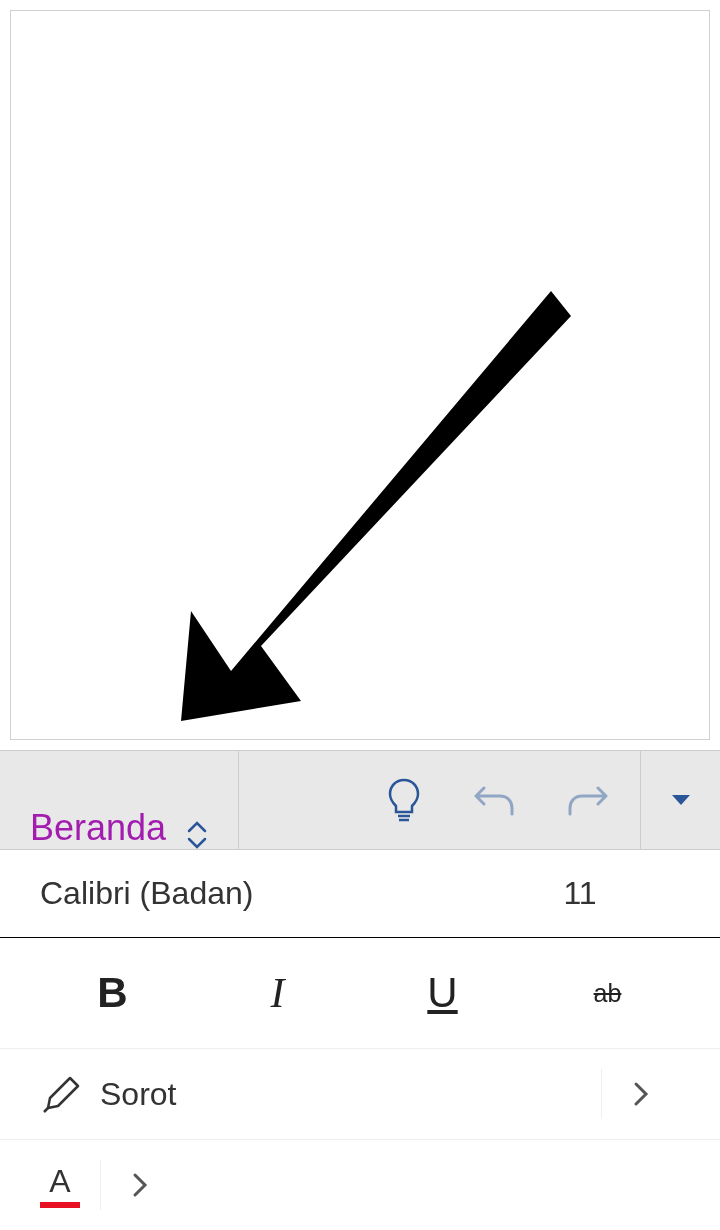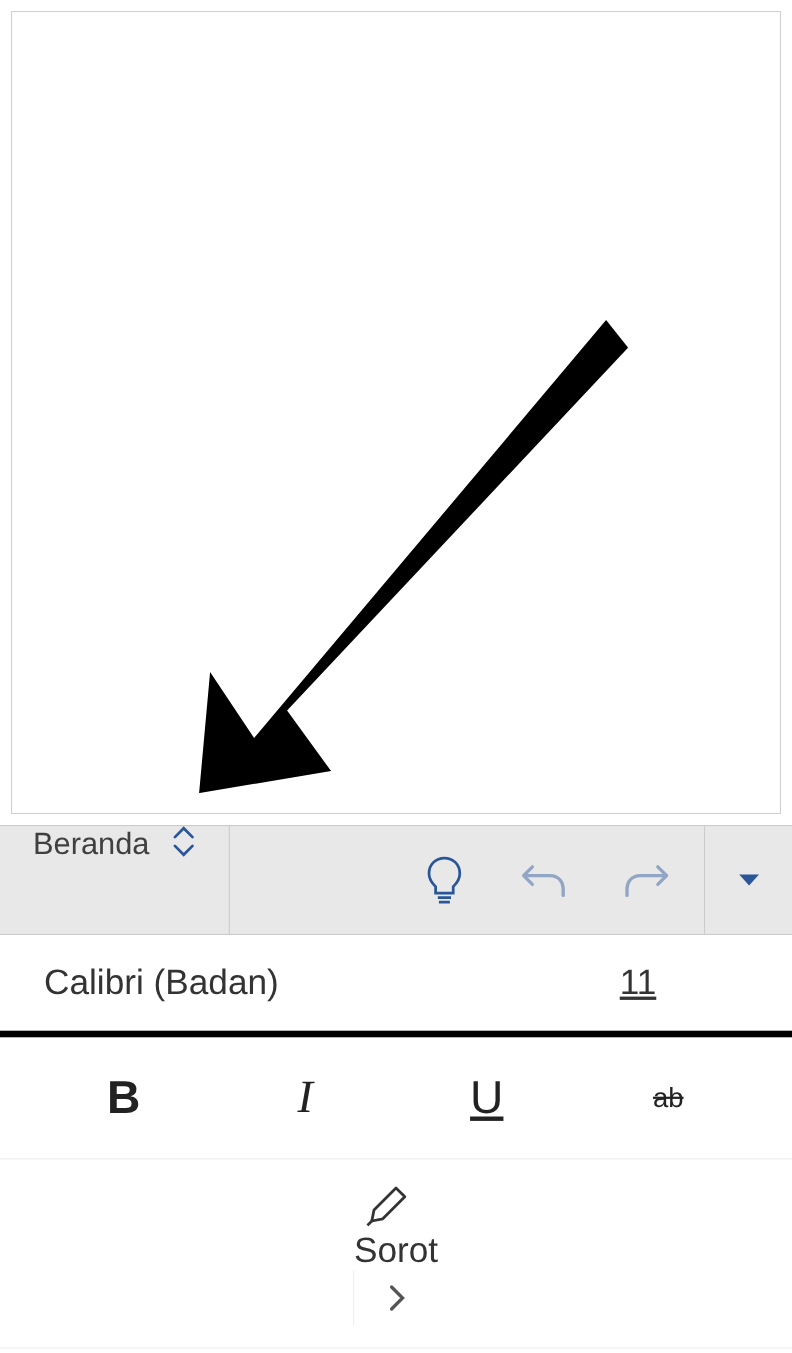--- a/index.html
+++ b/index.html
@@ -34,25 +34,25 @@
     .toolbar {
       display: flex;
       align-items: center;
       background: #e8e8e8;
       height: 100px;
       border-top: 1px solid #ccc;
       border-bottom: 1px solid #ccc;
     }
     .tab-selector {
       display: flex;
-      align-items: flex-start;
+      align-items: flex-end;
       padding: 0 30px;
       height: 100%;
-      color: #404040;
-      font-size: 28px;
+      color: #a21caf;
+      font-size: 36px;
       font-weight: 400;
       border-right: 1px solid #ccc;
     }
     .tab-caret {
       margin-left: 20px;
       display: flex;
       flex-direction: column;
       align-items: center;
       gap: 2px;
     }
@@ -83,31 +83,30 @@
       border-left: 1px solid #ccc;
     }
     .panel {
       background: #fff;
     }
     .font-row {
       display: flex;
       align-items: center;
       justify-content: space-between;
       padding: 25px 40px;
-      border-bottom: 6px solid #000000;
+      border-bottom: 1px solid #000000;
       font-size: 32px;
       color: #333;
     }
     .font-name-wrap {
       flex: 1;
     }
     .font-size-wrap {
       width: 200px;
       text-align: center;
-      text-decoration: underline;
     }
     .format-row {
       display: flex;
       align-items: center;
       justify-content: space-around;
       padding: 20px 30px;
       border-bottom: 1px solid #eee;
     }
     .format-btn {
       width: 160px;
@@ -137,21 +136,20 @@
     .strike-text {
       text-decoration: line-through;
     }
     .option-row {
       display: flex;
       align-items: center;
       padding: 20px 40px;
       border-bottom: 1px solid #eee;
       font-size: 32px;
       color: #333;
-      flex-direction: column;
     }
     .option-icon {
       width: 60px;
       display: flex;
       align-items: center;
       justify-content: flex-start;
     }
     .option-label {
       flex: 1;
     }

